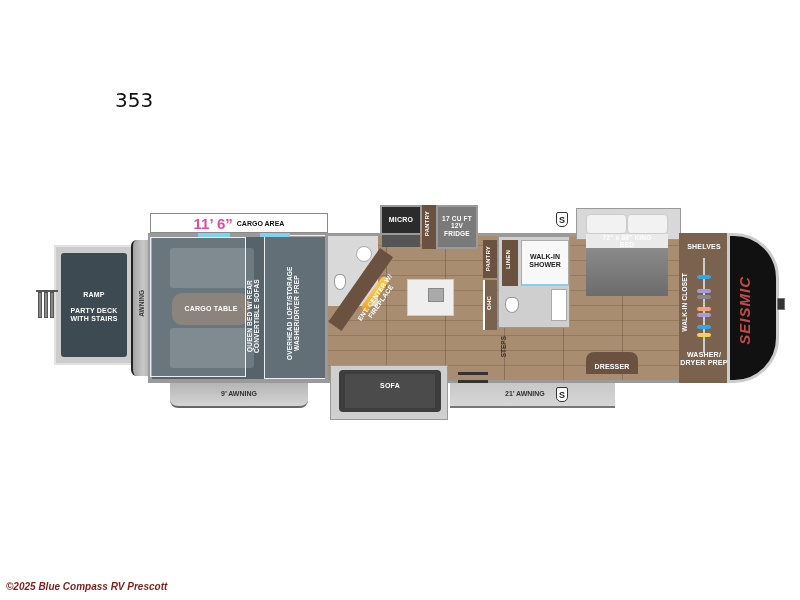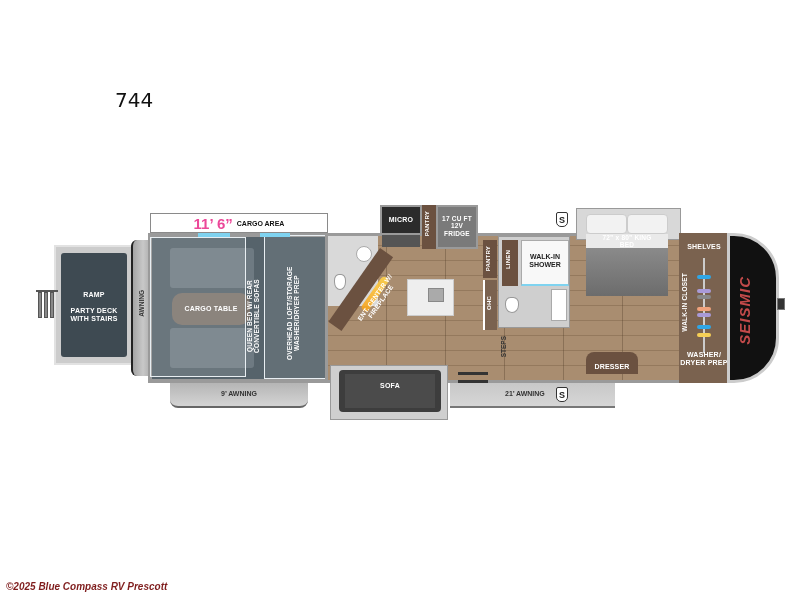--- a/index.html
+++ b/index.html
@@ -12,21 +12,21 @@
   .wood2{background:
      repeating-linear-gradient(90deg,transparent 0 58px,rgba(80,60,40,.35) 58px 59px),
      repeating-linear-gradient(0deg,#a98d70 0 14px,#94795d 14px 15px)}
   .wall{background:#9a9a9a}
   .sbadge{width:12px;height:15px;border:1.5px solid #333;border-radius:2px 2px 5px 5px;background:#fff;font-size:9px;font-weight:bold;color:#222;display:flex;align-items:center;justify-content:center}
   .footer{left:6px;top:581px;font-size:10px;font-weight:bold;font-style:italic;color:#7f1d1d}
 </style>
 </head>
 <body>
 
-<div class="abs model">744</div>
+<div class="abs model">353</div>
 
 <div class="abs" style="left:54px;top:245px;width:80px;height:120px;background:#ccc;border:2px solid #e2e2e2">
   <div class="abs" style="left:5px;top:6px;width:66px;height:104px;background:#3e4a52;border-radius:3px"></div>
   <div class="abs lbl" style="left:8px;top:44px;width:60px">RAMP</div>
   <div class="abs lbl" style="left:8px;top:60px;width:60px">PARTY DECK WITH STAIRS</div>
 </div>
 
 <div class="abs" style="left:36px;top:290px;width:22px;height:30px">
   <div class="abs" style="left:0;top:0;width:22px;height:2px;background:#555"></div>
   <div class="abs" style="left:2px;top:2px;width:4px;height:26px;background:#888;border:1px solid #555"></div>

